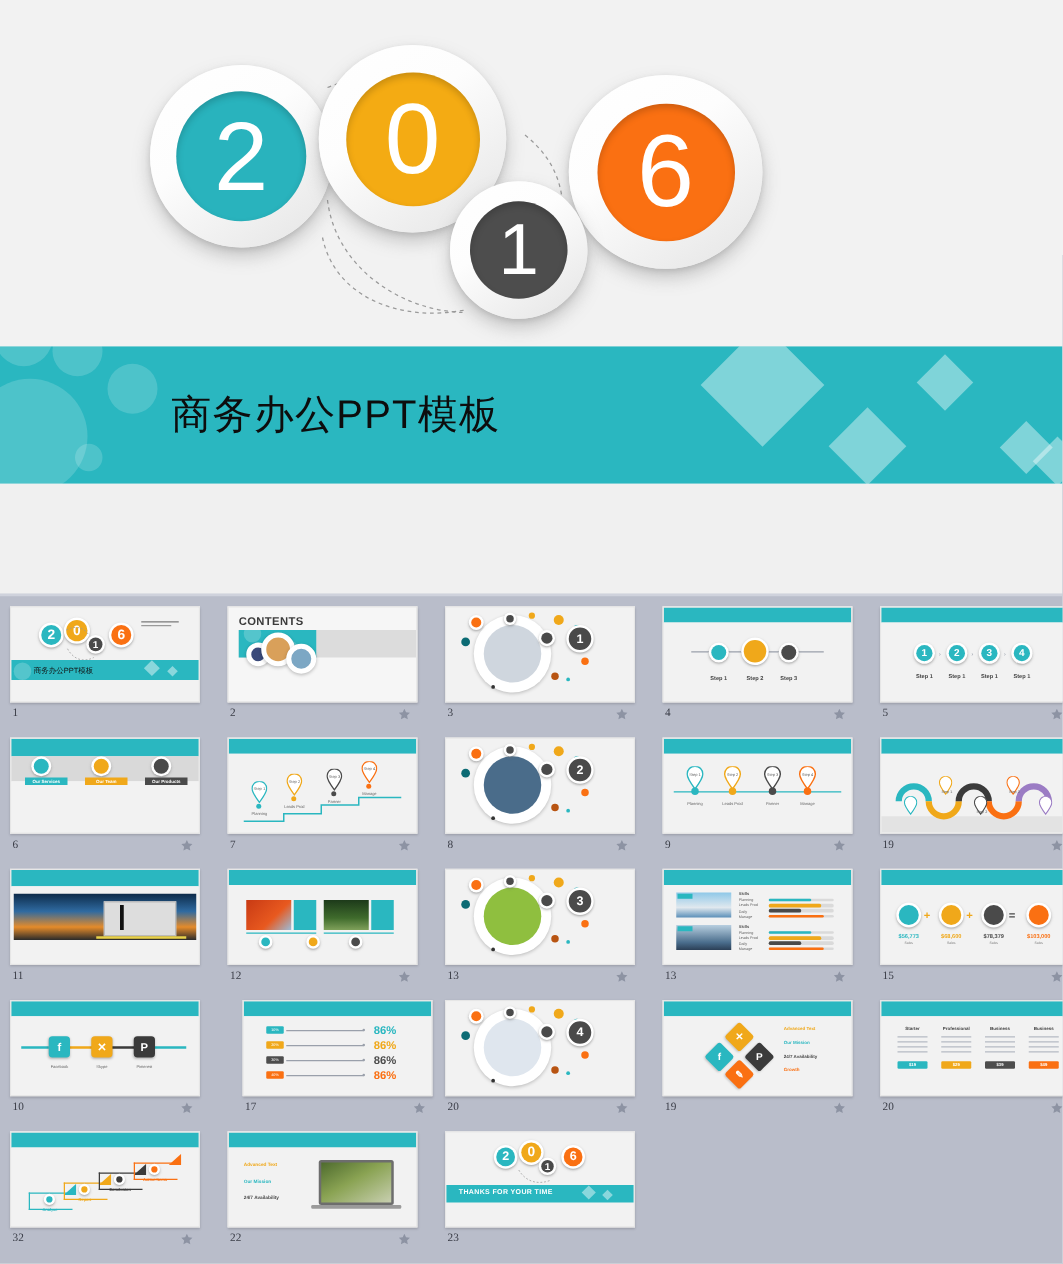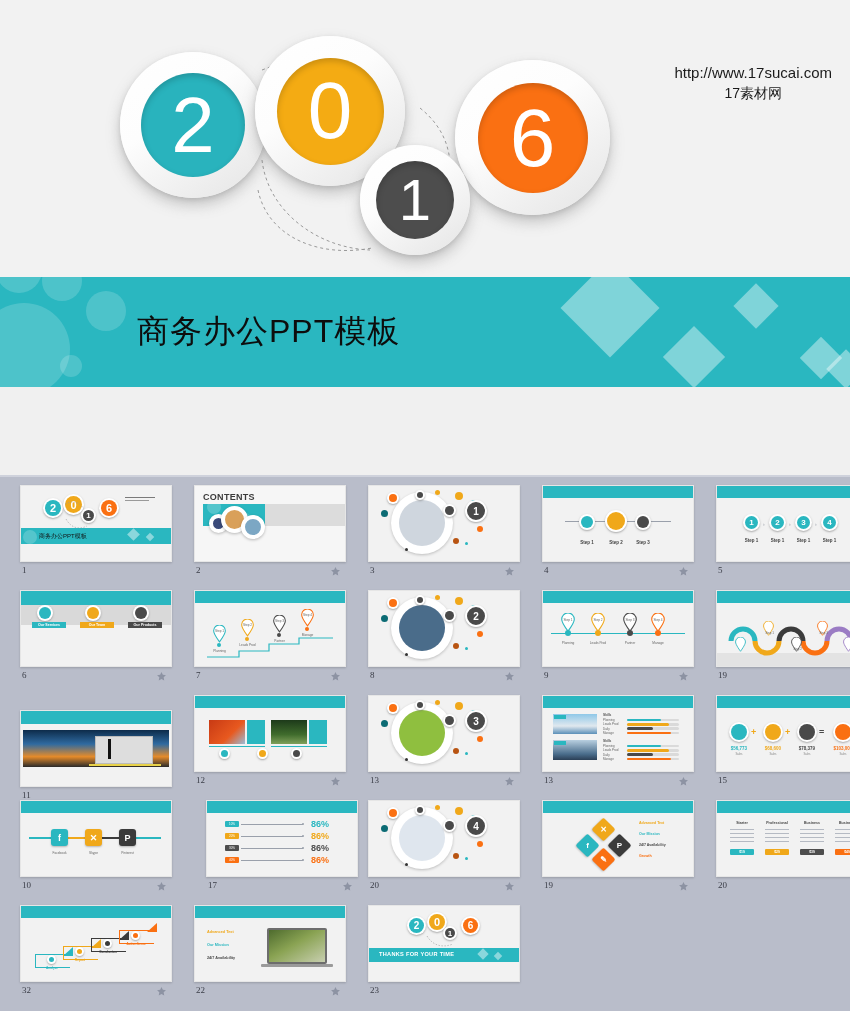--- a/index.html
+++ b/index.html
@@ -44,21 +44,21 @@
   .bcircle{position:absolute;border-radius:50%;background:rgba(255,255,255,.17);}
   .bdiamond{position:absolute;background:rgba(255,255,255,.40);transform:rotate(45deg);}
   .banner-title{position:absolute;left:137px;top:50%;transform:translateY(-50%);
       font-size:32px;color:#0d0d0d;font-family:"Liberation Sans",sans-serif;letter-spacing:1px;}
 
   
   .grid-area{position:absolute;left:0;top:475px;width:850px;height:536px;background:#b9bdca;}
   .grid-area:before{content:"";position:absolute;left:0;top:0;width:850px;height:2px;background:#cfd2dc;}
   .thumbs{position:relative;width:850px;}
 
-  .cell{position:absolute;width:150px;margin-left:12px;}
+  .cell{position:absolute;width:150px;}
   .card{width:150px;height:75px;background:#f0f0f0;border:1px solid #e6e6e6;
         box-shadow:0 1px 2px rgba(0,0,0,.18);position:relative;overflow:hidden;}
   .meta{height:20px;position:relative;}
   .num{position:absolute;left:2px;top:3px;font-size:9px;color:#3a3d47;
        font-family:"Liberation Serif",serif;}
   .star{position:absolute;right:3px;top:4px;width:11px;height:11px;}
 
   
   .tbar{position:absolute;left:0;top:0;width:100%;height:12px;background:#2ab7c0;}
   .body-wh{position:absolute;left:0;top:12px;right:0;bottom:0;background:#f2f2f2;}
@@ -96,24 +96,20 @@
     <div class="coin" id="coin0">
       <div class="disc" style="background:#f4ab13">0</div>
     </div>
     <div class="coin" id="coin6">
       <div class="disc" style="background:#fa7012">6</div>
     </div>
     <div class="coin" id="coin1">
       <div class="disc" style="background:#4d4d4d">1</div>
     </div>
 
-    <div class="url-block">
-      <div>http://www.17sucai.com</div>
-      <div class="cn">17素材网</div>
-    </div>
   </div>
 </div>
 
 <div class="banner">
   <div class="banner-bg" style="background:#2ab7c0">
     <div class="bcircle" style="left:-22px;top:26px;width:92px;height:92px;"></div>
     <div class="bcircle" style="left:42px;top:-16px;width:40px;height:40px;"></div>
     <div class="bcircle" style="left:86px;top:14px;width:40px;height:40px;"></div>
     <div class="bcircle" style="left:60px;top:78px;width:22px;height:22px;"></div>
     <div class="bcircle" style="left:-4px;top:-30px;width:46px;height:46px;"></div>
@@ -430,21 +426,21 @@
           <div style="position:absolute;left:73px;top:56px;width:15px;text-align:center;font-size:3px;color:#666;">Step 2</div>
           <div style="position:absolute;left:99px;top:40px;width:15px;text-align:center;font-size:3px;color:#666;">Step 3</div>
         </div>
         <div class="meta">
           <span class="num">19</span>
           <svg class="star" viewBox="0 0 24 24">
             <path d="M12 2l2.9 6.3 6.8.8-5 4.7 1.3 6.8L12 17.4 5.9 20.6 7.3 13.8l-5-4.7 6.8-.8z" fill="#8d93a3"></path>
           </svg>
         </div>
       </div>
-      <div class="cell" style="left:8px;top:235px;">
+      <div class="cell" style="left:8px;top:220px;">
         <div class="card">
           <div class="tbar" style="height:13px;"></div>
           <div style="position:absolute;left:0;top:13px;width:150px;height:62px;background:#f2f2f2;"></div>
           <div class="imgbox" style="left:2px;top:19px;width:146px;height:37px;background:linear-gradient(180deg,#0d2b4a 0%,#2f6aa0 38%,#e58b2a 72%,#2a2a2a 100%);">
             <div style="position:absolute;right:16px;top:6px;width:56px;height:26px;background:#ddd;border:1px solid #bbb;"></div>
             <div style="position:absolute;right:8px;bottom:1px;width:72px;height:2px;background:#e8d24a;"></div>
             <div style="position:absolute;right:58px;top:9px;width:3px;height:20px;background:#111;"></div>
           </div>
         </div>
         <div class="meta">

